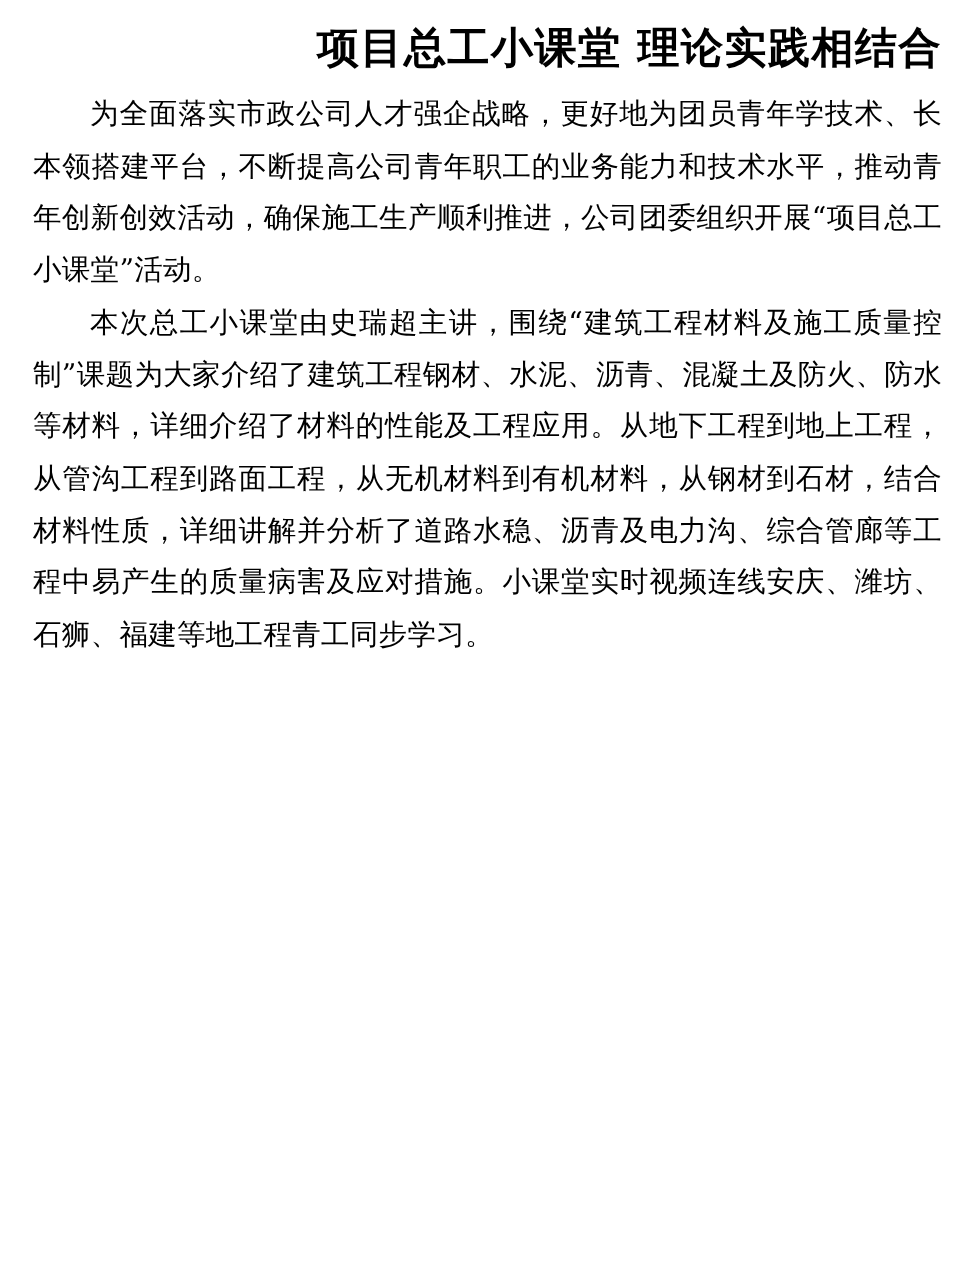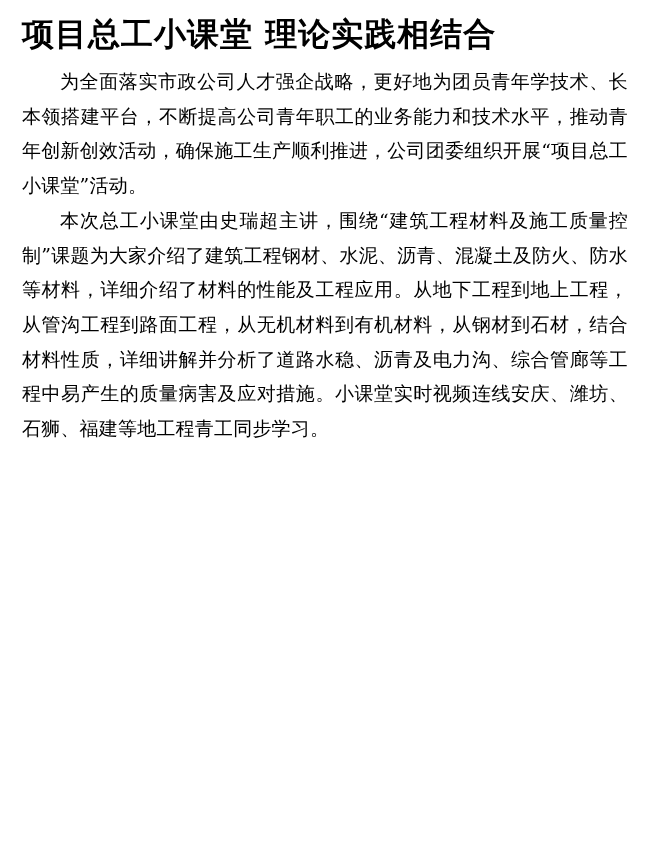--- a/index.html
+++ b/index.html
@@ -15,24 +15,24 @@
     color: #000000;
   }
   #doc {
     width: 650px;
     height: 844px;
     box-sizing: border-box;
     padding: 8px 22px 0 22px;
     position: relative;
   }
   .doc-title {
-    text-align: left;
+    text-align: right;
     font-family: "DejaVu Serif", "Liberation Serif", serif;
     font-weight: bold;
-    font-size: 32px;
+    font-size: 28px;
     line-height: 1.25;
     letter-spacing: 1px;
     margin: 6px 0 10px 0;
     white-space: nowrap;
   }
   .doc-body {
     font-size: 19px;
     line-height: 1.82;
     text-align: justify;
     text-justify: inter-ideograph;

